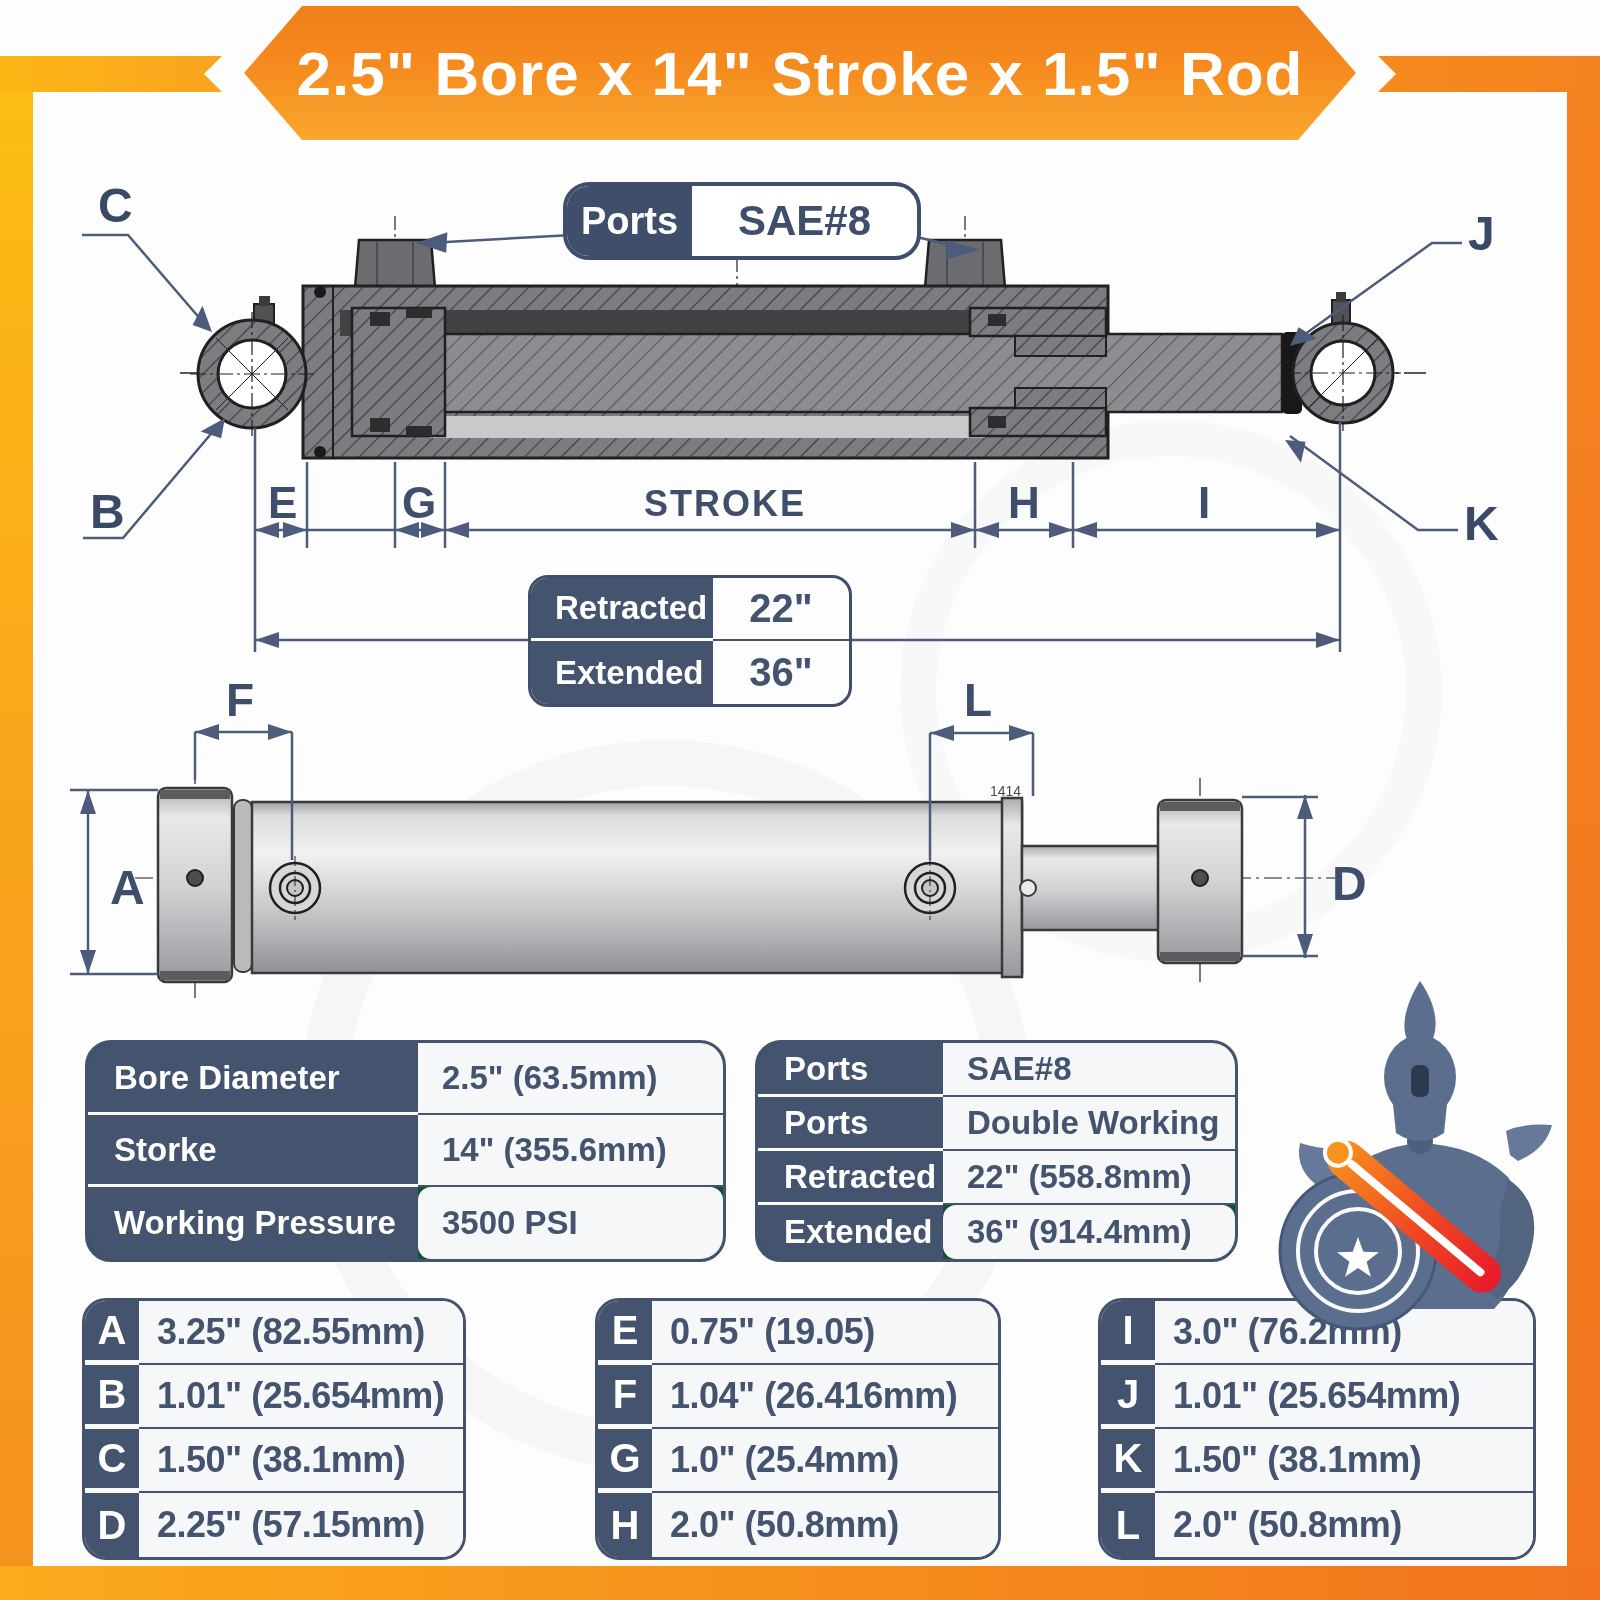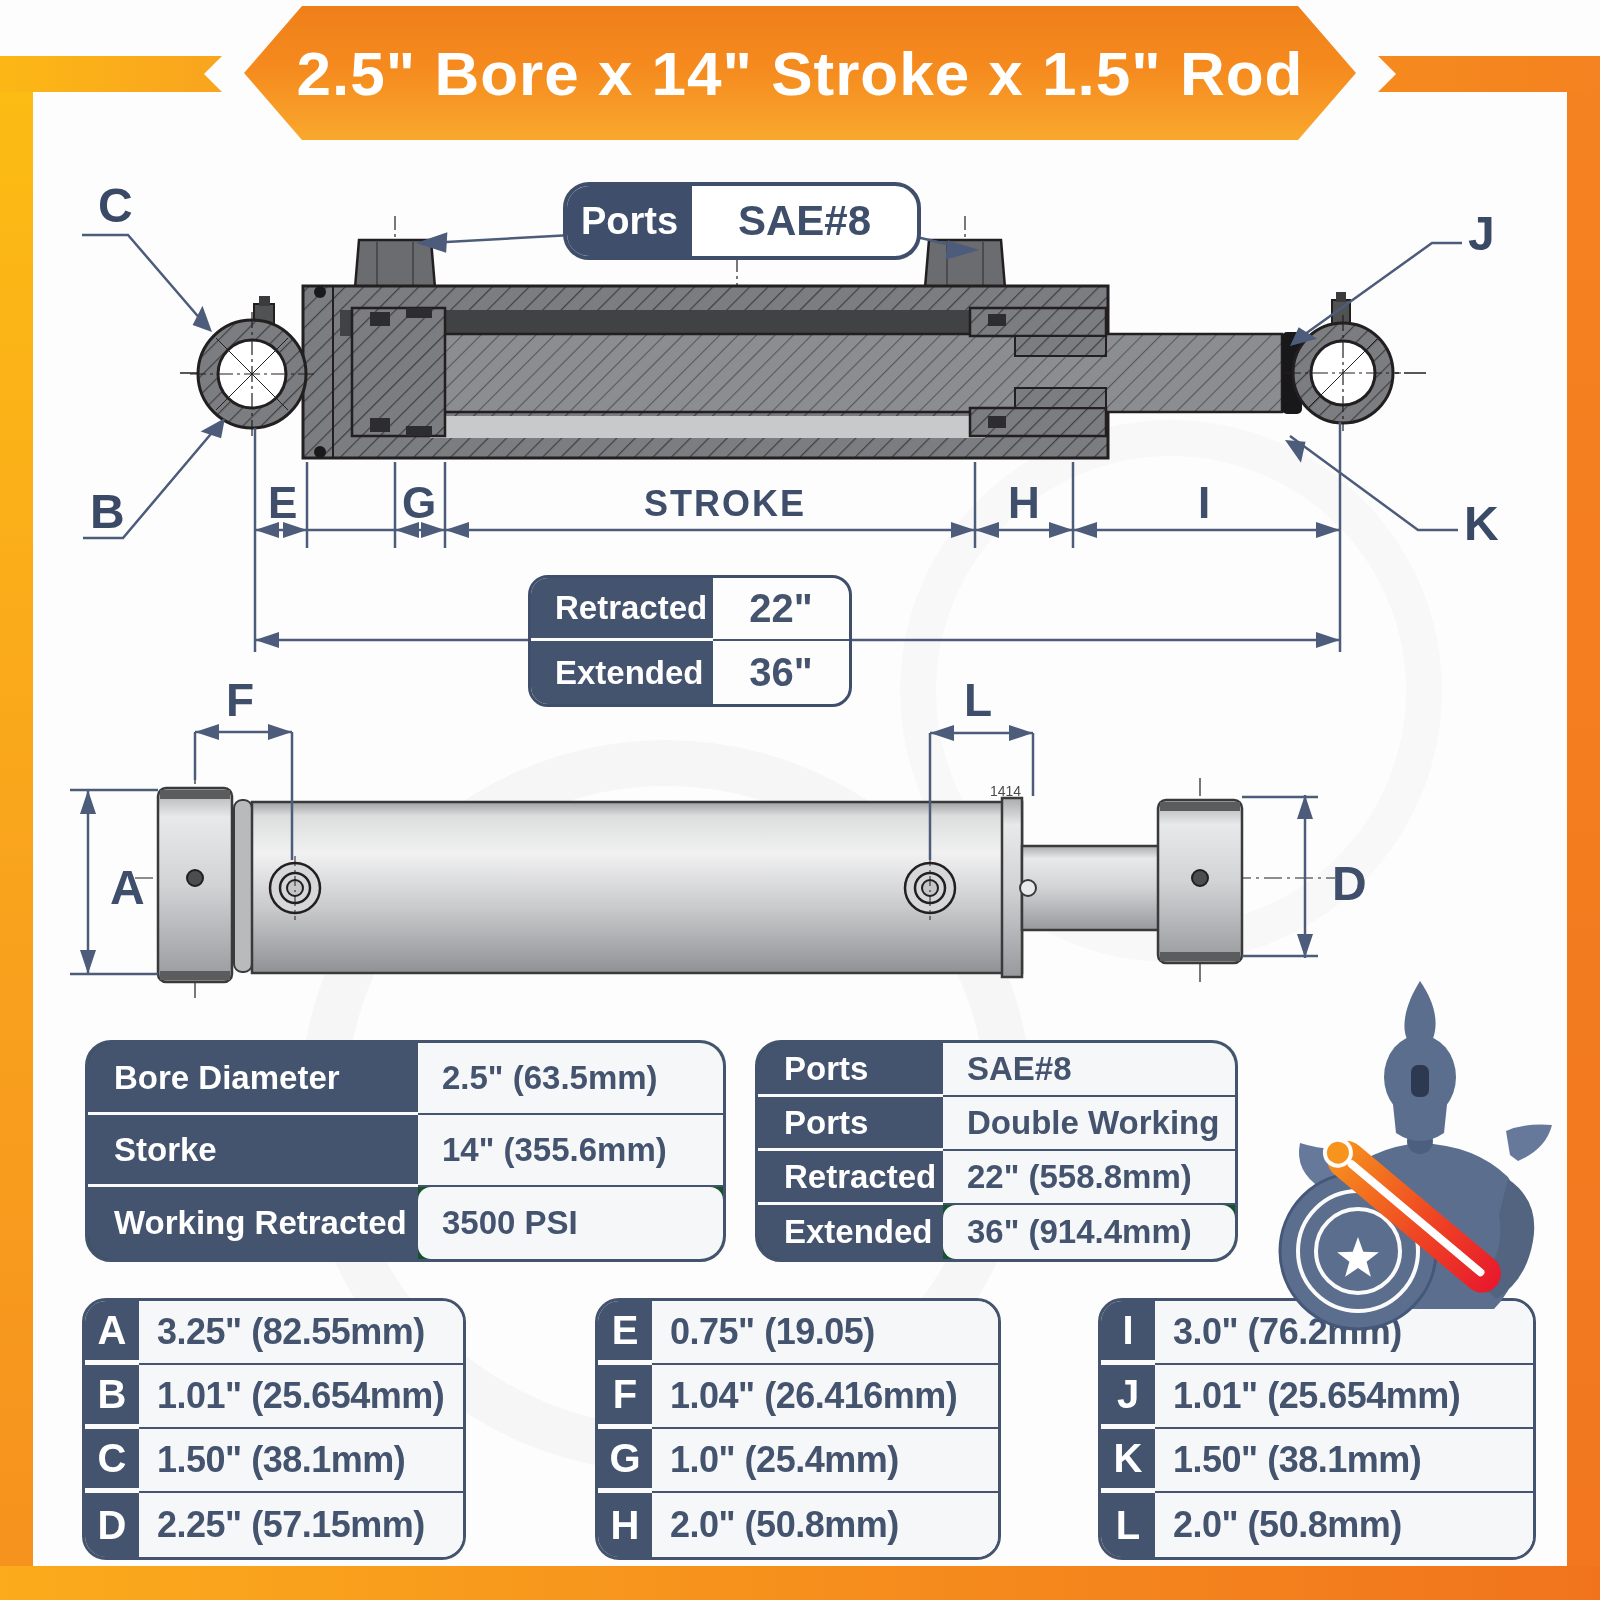--- a/index.html
+++ b/index.html
@@ -344,21 +344,21 @@
   <div class="spec-table spec-left">
     <div class="spec-row">
       <div class="spec-label">Bore Diameter</div>
       <div class="spec-value">2.5" (63.5mm)</div>
     </div>
     <div class="spec-row">
       <div class="spec-label">Storke</div>
       <div class="spec-value">14" (355.6mm)</div>
     </div>
     <div class="spec-row">
-      <div class="spec-label">Working Retracted</div>
+      <div class="spec-label">Working Pressure</div>
       <div class="spec-value">3500 PSI</div>
     </div>
   </div>
 
   <div class="spec-table spec-right">
     <div class="spec-row">
       <div class="spec-label">Ports</div>
       <div class="spec-value">SAE#8</div>
     </div>
     <div class="spec-row">

